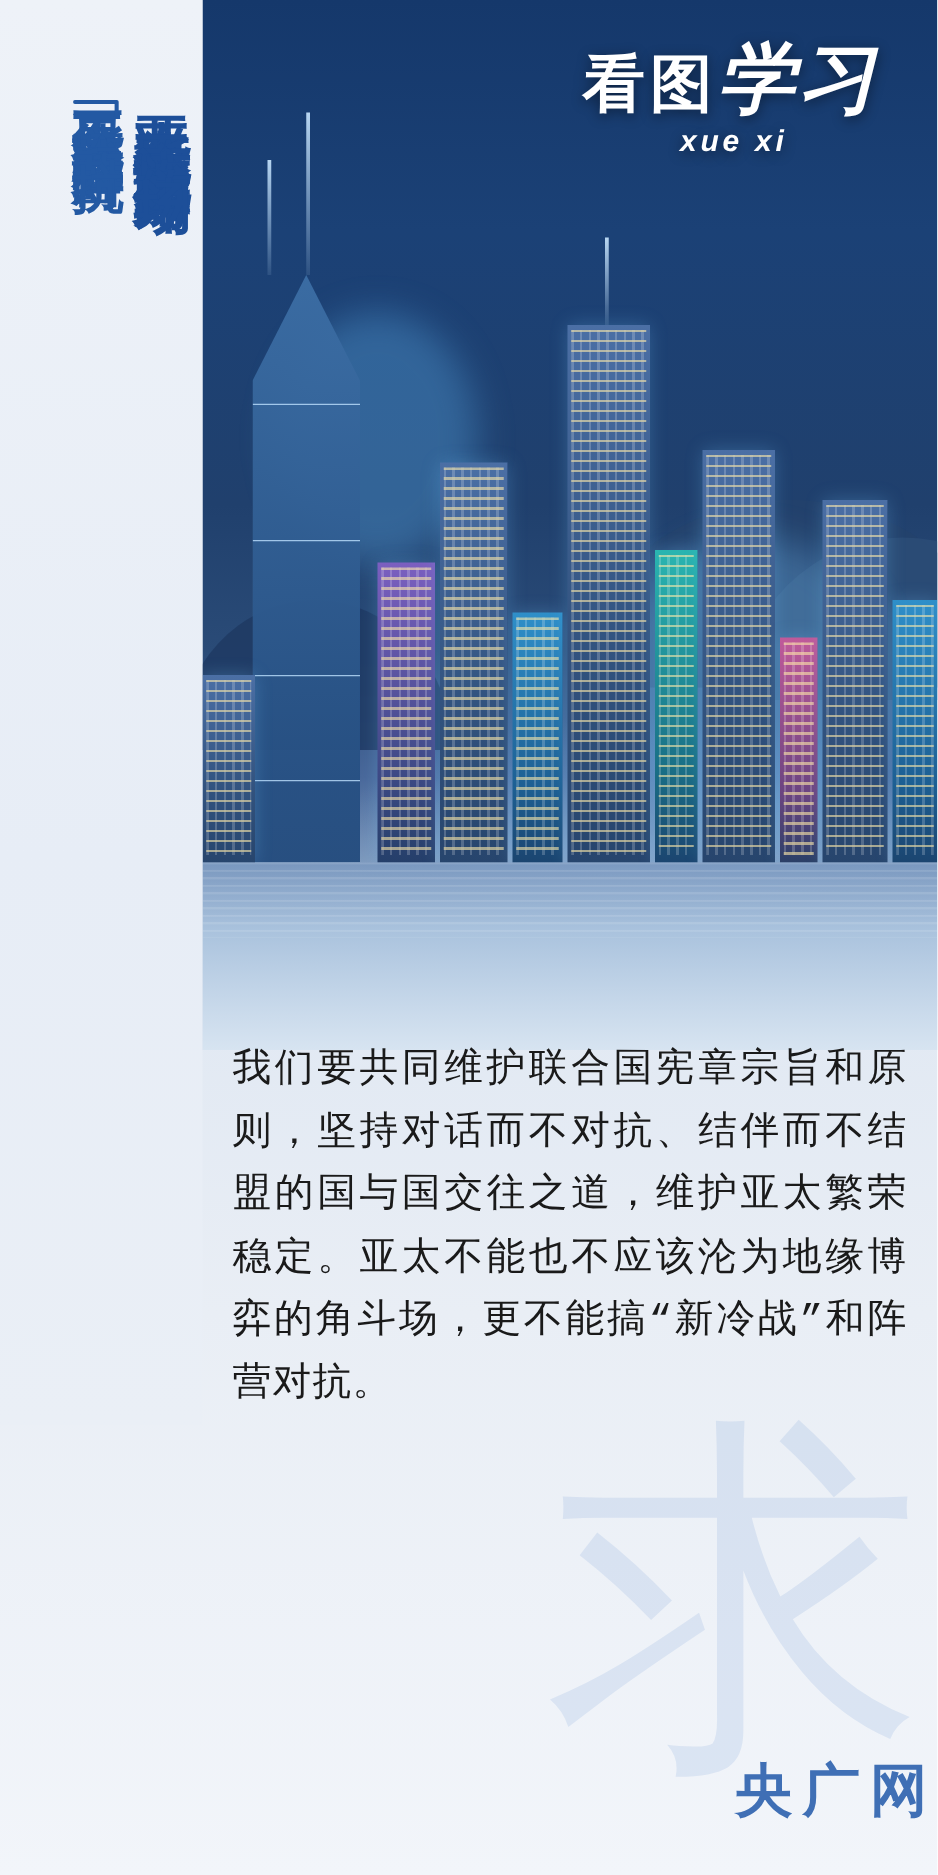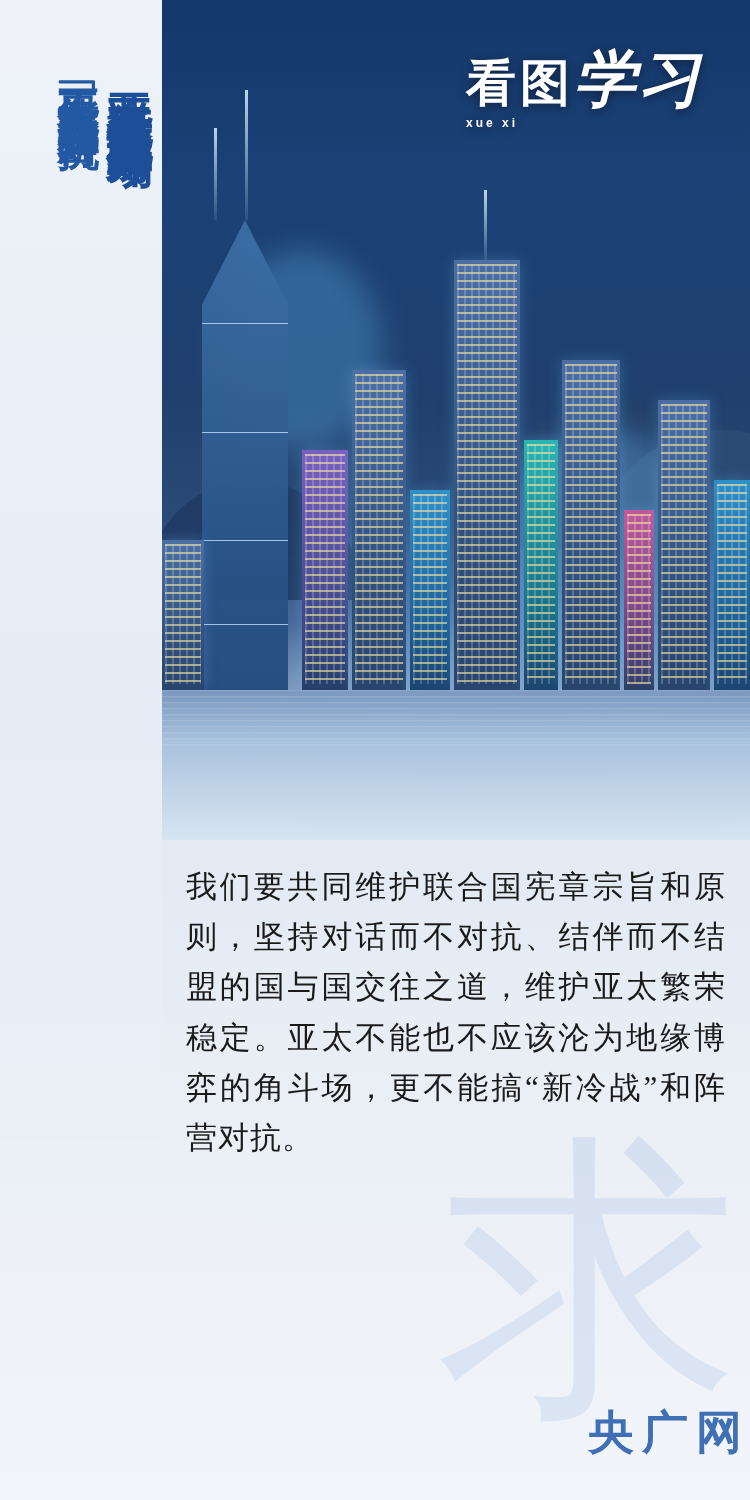--- a/index.html
+++ b/index.html
@@ -100,40 +100,41 @@
     position: absolute;
     border-radius: 50%;
     filter: blur(14px);
     pointer-events: none;
   }
 
   
   .logo {
     position: absolute;
     right: 48px;
-    top: 48px;
+    top: 32px;
     color: #ffffff;
-    text-align: left;
+    text-align: right;
     text-shadow: 0 2px 10px rgba(0,0,0,.45);
   }
   .logo-main {
     font-family: "DejaVu Serif", serif;
     font-size: 50px;
     font-weight: 700;
     letter-spacing: 4px;
     line-height: 1;
     white-space: nowrap;
   }
   .logo-main .em {
     font-style: italic;
     font-size: 62px;
     letter-spacing: 2px;
   }
   .logo-pinyin {
-    font-size: 12px;
+    font-size: 24px;
+    font-style: italic;
     font-weight: 700;
     letter-spacing: 3px;
     margin-top: 6px;
     margin-right: 72px;
   }
 
   
   .headline {
     position: absolute;
     left: 0;
@@ -159,23 +160,23 @@
     color: #1d4f99;
     white-space: nowrap;
   }
   .hl-col.c1 { margin-right: 6px; }
   .hl-col.c2 { font-size: 42px; color: #2359a3; margin-right: 2px; }
 
   
   .quote {
     position: absolute;
     left: 186px;
-    top: 862px;
+    top: 832px;
     width: 540px;
-    font-family: Liberation Serif, serif;
+    font-family: Liberation Mono, monospace;
     font-size: 31px;
     line-height: 1.62;
     color: #1a1a1a;
     letter-spacing: 1px;
     text-align: justify;
   }
 
   
   .source {
     position: absolute;

